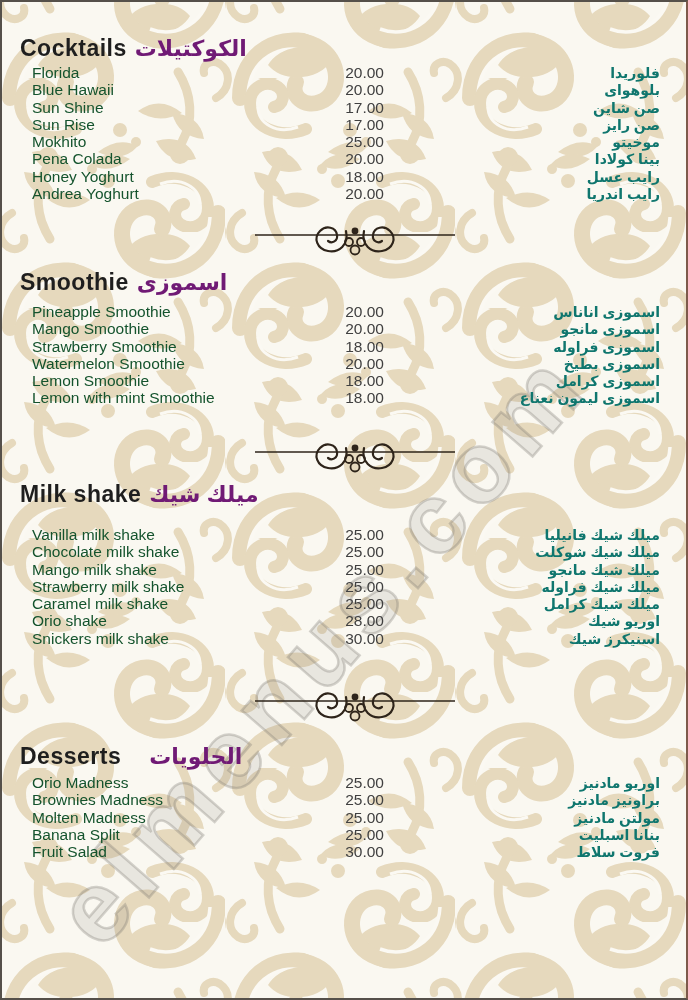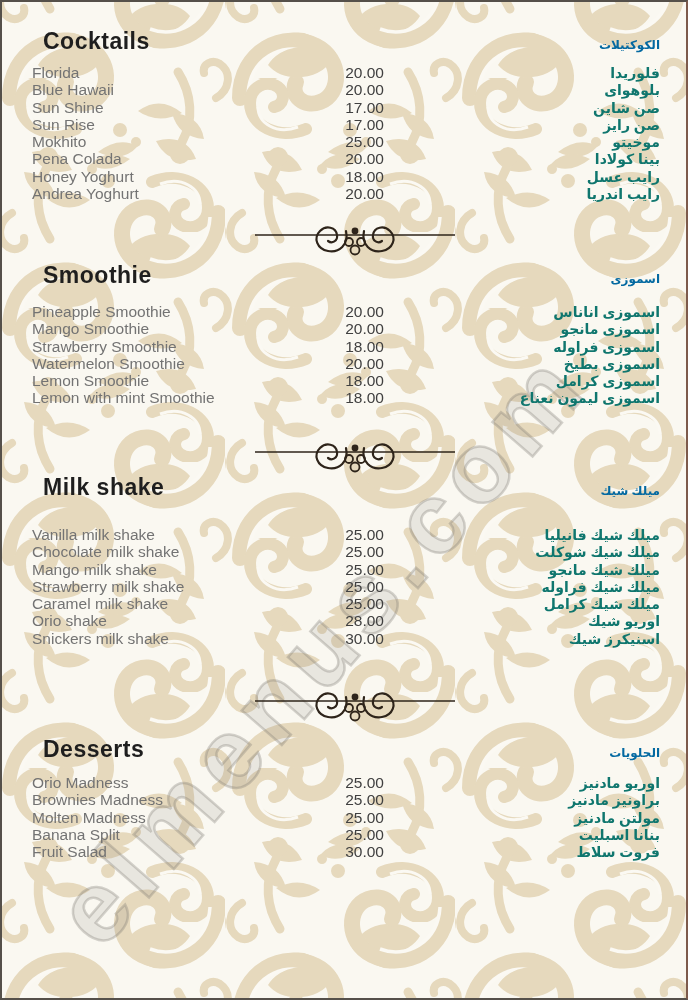--- a/index.html
+++ b/index.html
@@ -13,36 +13,36 @@
   .watermark {
     position:absolute; left:30px; top:890px; z-index:1;
     font-size:100px; font-weight:bold; letter-spacing:10px; white-space:nowrap;
     color:rgba(125,120,112,0.14);
     -webkit-text-stroke:2.5px rgba(120,115,108,0.30);
     transform:rotate(-49deg); transform-origin:0 0;
     pointer-events:none;
   }
   .sec-header {
     position:absolute; left:0; width:100%; z-index:2; box-sizing:border-box;
-    padding:0 26px 0 41px; display:flex; justify-content:space-between; align-items:baseline;
+    padding:0 26px 0 18px; display:flex; align-items:baseline;
   }
   .sec-header .en { font-size:23px; font-weight:700; color:#1e1e1e; margin:0; letter-spacing:0.5px; }
-  .sec-header .ar { font-size:12px; font-weight:700; color:#0369a1; margin:0; direction:rtl; }
+  .sec-header .ar { font-size:22px; font-weight:700; color:#701a75; margin:8px; direction:rtl; }
   .items { position:absolute; left:0; width:100%; z-index:2; box-sizing:border-box; }
   .item-row {
     display:grid; grid-template-columns:292px 60px 1fr;
     padding:0 26px 0 30px; height:17.3px; align-items:center;
   }
-  .nm  { font-size:15.5px; color:#737373; white-space:nowrap; }
+  .nm  { font-size:15.5px; color:#14532d; white-space:nowrap; }
   .pr  { font-size:15.5px; color:#404040; text-align:right; }
   .arb { font-size:14px; font-weight:700; color:#0f766e; text-align:right; direction:rtl; white-space:nowrap; }
   .divider { position:absolute; left:253px; width:200px; height:34px; z-index:2; }
   .hdr-0 { top:26px; }  .itm-0 { top:62px; }
   .div-0 { top:223px; }
-  .hdr-1 { top:260px;gap:27px; } .itm-1 { top:301px; }
+  .hdr-1 { top:260px; } .itm-1 { top:301px; }
   .div-1 { top:440px; }
   .hdr-2 { top:472px; } .itm-2 { top:524px; }
   .div-2 { top:689px; }
   .hdr-3 { top:734px;gap:20px; } .itm-3 { top:772px; }
 </style>
 </head>
 <body>
 
 <div class="page">
 

